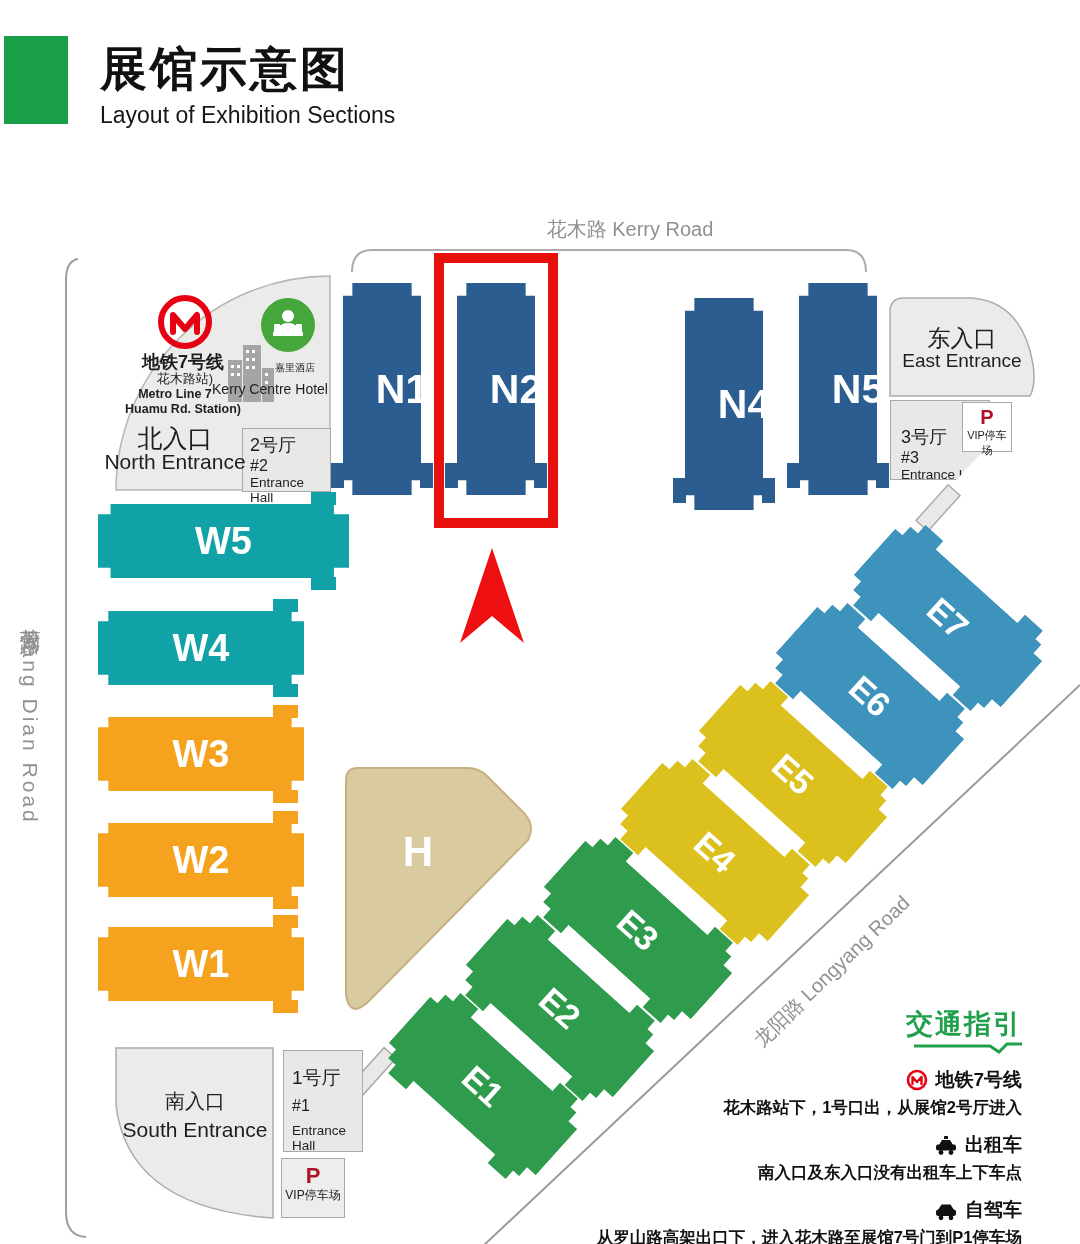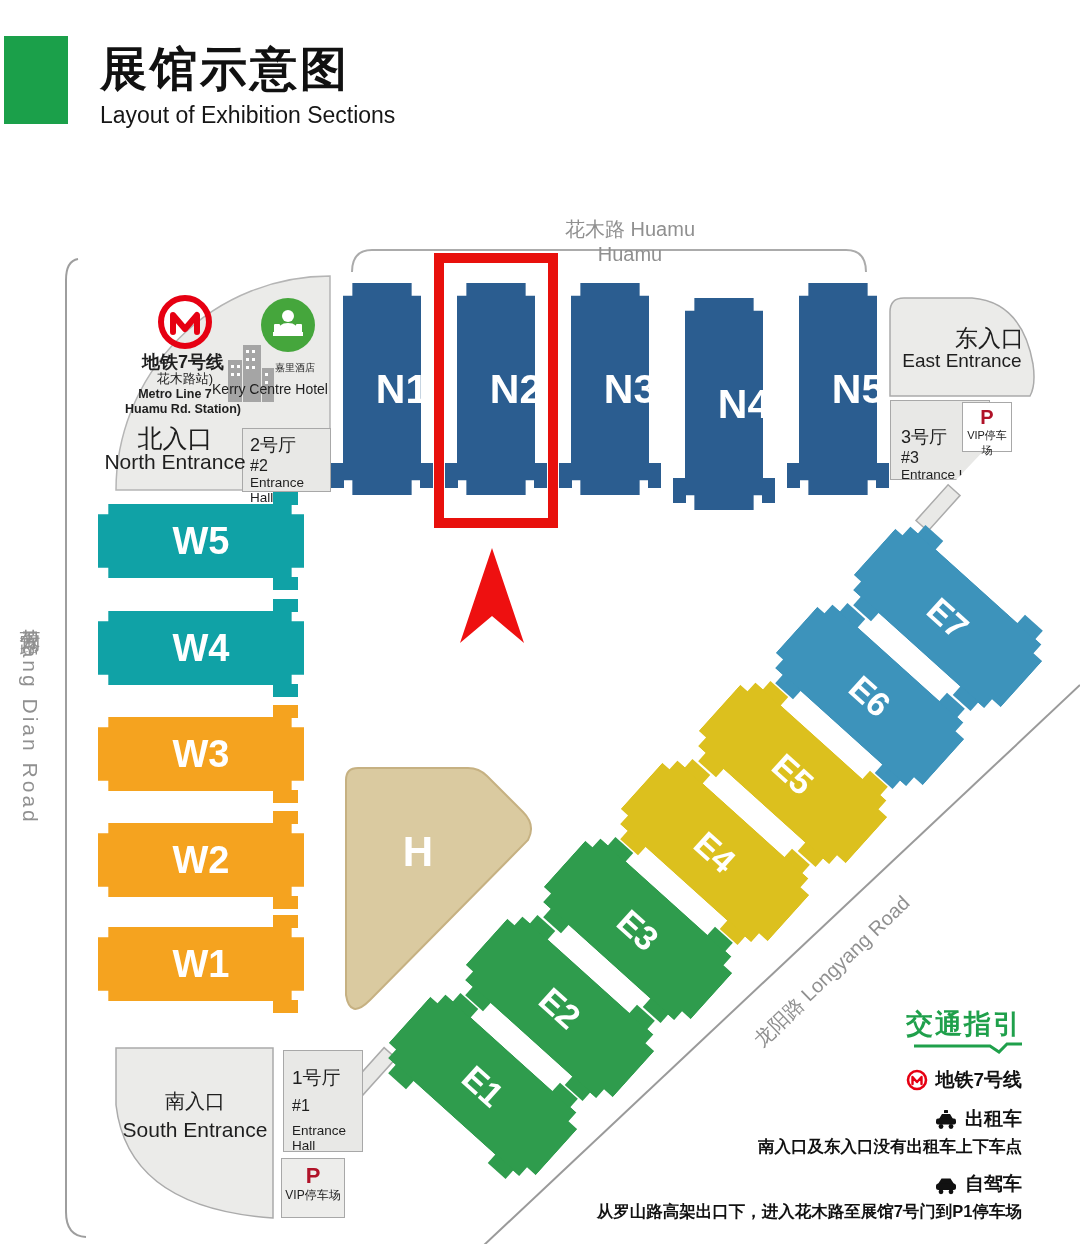--- a/index.html
+++ b/index.html
@@ -127,61 +127,54 @@
       <circle cx="0" cy="-9" r="6" fill="#fff"></circle>
       <path d="M-10,7 Q-10,-2 0,-2 Q10,-2 10,7 Z" fill="#fff"></path>
       <rect x="-14" y="-1" width="6" height="9" rx="1" fill="#fff"></rect>
       <rect x="8" y="-1" width="6" height="9" rx="1" fill="#fff"></rect>
       <rect x="-15" y="7" width="30" height="4" fill="#fff"></rect>
     </g>
 
     <polygon points="492,548 524,643 492,616 460,643" fill="#EE1010"></polygon>
   </svg>
 
-  <div class="abs road ctr" style="left:535px;top:216px;width:190px;font-size:20px;">花木路 Huamu Huamu</div>
+  <div class="abs road ctr" style="left:535px;top:216px;width:190px;font-size:20px;">花木路 Kerry Road</div>
   <div class="abs road" style="left:16px;top:612px;height:360px;writing-mode:vertical-rl;font-size:21px;letter-spacing:3px;">芳甸路 Fang Dian Road</div>
   <div class="abs road ctr" style="left:702px;top:958px;width:260px;font-size:20px;transform:rotate(-44deg);">龙阳路  Longyang Road</div>
 
   <div class="hall n c-blue" style="left:343px;top:283px;">
     <div class="hall-body">
         <span>N1</span>
       </div>
     <div class="tab l"></div>
       <div class="tab r"></div>
   </div>
   <div class="hall n c-blue" style="left:457px;top:283px;">
     <div class="hall-body">
         <span>N2</span>
       </div>
     <div class="tab l"></div>
       <div class="tab r"></div>
   </div>
-  <div class="hall n c-blue" style="left:571px;top:283px;">
-    <div class="hall-body">
-        <span>N3</span>
+  <div class="hall n c-blue" style="left:685px;top:298px;">
+    <div class="hall-body">
+        <span>N4</span>
       </div>
     <div class="tab l"></div>
       <div class="tab r"></div>
   </div>
-  <div class="hall n c-blue" style="left:685px;top:298px;">
-    <div class="hall-body">
-        <span>N4</span>
+  <div class="hall n c-blue" style="left:799px;top:283px;">
+    <div class="hall-body">
+        <span>N5</span>
       </div>
     <div class="tab l"></div>
       <div class="tab r"></div>
   </div>
-  <div class="hall n c-blue" style="left:799px;top:283px;">
-    <div class="hall-body">
-        <span>N5</span>
-      </div>
-    <div class="tab l"></div>
-      <div class="tab r"></div>
-  </div>
-
-  <div class="hall w c-teal" style="left:98px;top:504px;">
+
+  <div class="hall w c-teal" style="left:98px;top:504px;padding-left:45px;">
     <div class="hall-body">
         <span>W5</span>
       </div>
     <div class="tab t"></div>
       <div class="tab b"></div>
   </div>
   <div class="hall w c-teal" style="left:98px;top:611px;">
     <div class="hall-body">
         <span>W4</span>
       </div>
@@ -284,21 +277,21 @@
   <div class="abs lbl ctr" style="left:200px;top:381px;width:140px;font-size:14px;">Kerry Centre Hotel</div>
   <div class="abs lbl ctr" style="left:105px;top:422px;width:140px;font-size:25px;">北入口</div>
   <div class="abs lbl ctr" style="left:85px;top:450px;width:180px;font-size:21px;">North Entrance</div>
 
   <div class="gbox" style="left:242px;top:428px;width:89px;height:64px;padding:4px 0 0 7px;">
     <div class="t1">2号厅</div>
     <div class="t2">#2</div>
     <div class="t3">Entrance Hall</div>
   </div>
 
-  <div class="abs lbl ctr" style="left:900px;top:323px;width:124px;font-size:23px;z-index:4;text-align:right;">东入口</div>
+  <div class="abs lbl ctr" style="left:900px;top:323px;width:124px;font-size:23px;z-index:4;">东入口</div>
   <div class="abs lbl ctr" style="left:890px;top:350px;width:144px;font-size:19px;z-index:4;">East Entrance</div>
 
   <div class="gbox" style="left:890px;top:400px;width:100px;height:80px;padding:24px 0 0 10px;clip-path:polygon(0 0,100% 0,100% 55%,66% 100%,0 100%);">
     <div class="t1">3号厅</div>
     <div class="t2">#3</div>
     <div class="t3">Entrance Hall</div>
   </div>
   <div class="gbox ctr" style="left:962px;top:402px;width:50px;height:50px;background:#fff;padding-top:3px;z-index:4;">
     <div class="vip-p" style="font-size:20px;">P</div>
     <div class="vip-t">VIP停车场</div>
@@ -325,20 +318,21 @@
       <path d="M0,4 H76 L85,10 L93,2 H108" fill="none" stroke="#1FA04B" stroke-width="3"></path>
     </svg>
 
     <div class="g-row">
       <svg width="22" height="22" viewBox="0 0 22 22">
         <circle cx="11" cy="11" r="9" fill="none" stroke="#E60012" stroke-width="2.6"></circle>
         <path d="M6.5,15 L6.5,8 L11,13 L15.5,8 L15.5,15" fill="none" stroke="#E60012" stroke-width="2.4" stroke-linejoin="round" stroke-linecap="round"></path>
       </svg>
       <span>地铁7号线</span>
     </div>
+    <div class="g-desc">花木路站下，1号口出，从展馆2号厅进入</div>
 
     <div class="g-row">
       <svg width="24" height="22" viewBox="0 0 24 22" fill="#111">
         <rect x="10" y="2" width="4" height="3" rx="0.5"></rect>
         <path d="M5,11 L8,6 H16 L19,11 Z"></path>
         <rect x="2" y="10.5" width="20" height="6" rx="2"></rect>
         <circle cx="7" cy="18.5" r="2.4"></circle>
           <circle cx="17" cy="18.5" r="2.4"></circle>
       </svg>
       <span>出租车</span>

